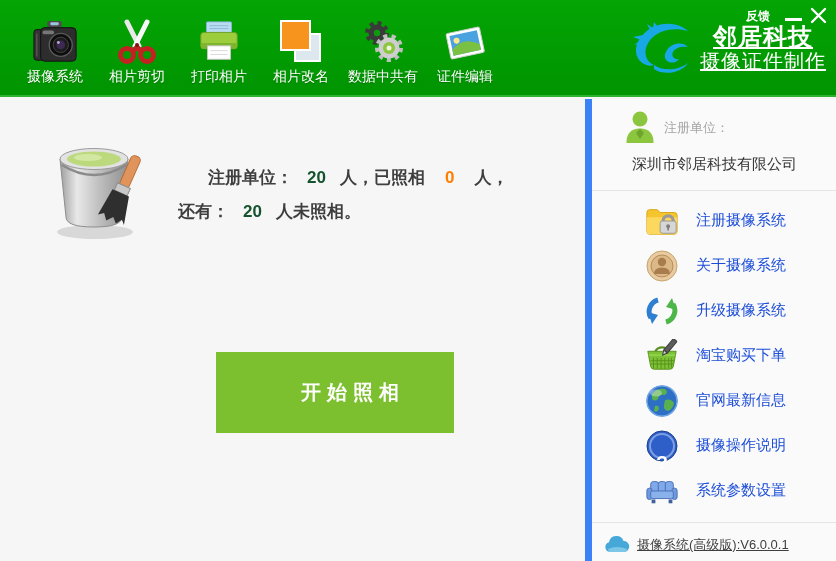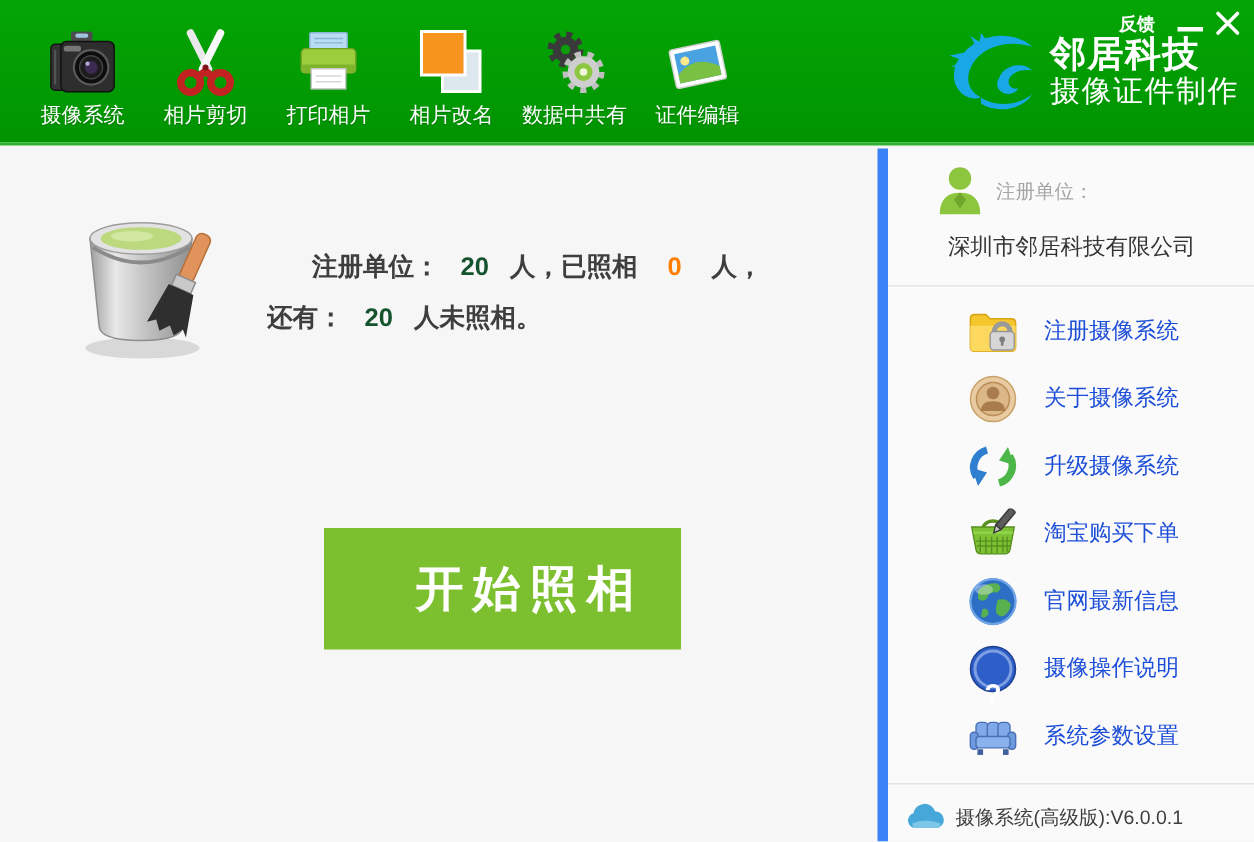--- a/index.html
+++ b/index.html
@@ -19,35 +19,35 @@
                        text-shadow:0 1px 1px rgba(0,0,0,.25); }
 
   .winctl-feedback { position:absolute; top:8px; right:66px; color:#fff; font-size:12px;
                      font-weight:bold; cursor:pointer; }
   .winctl-min { position:absolute; top:18px; right:34px; width:17px; height:3px;
                 background:#fff; cursor:pointer; }
   .winctl-close { position:absolute; top:7px; right:9px; width:17px; height:17px; cursor:pointer; }
 
   .brand { position:absolute; top:18px; right:10px; display:flex; align-items:center; }
   .brand-logo { width:64px; height:60px; margin-right:6px; }
-  .brand-text { color:#fff; text-align:left; line-height:1.15; }
+  .brand-text { color:#fff; text-align:center; line-height:1.15;text-decoration:underline; }
   .brand-line1 { font-size:24px; font-weight:bold; letter-spacing:1px; }
   .brand-line2 { font-size:20px; letter-spacing:1px; }
 
   
   .main { position:absolute; left:0; top:99px; width:585px; height:462px; background:#f5f6f5; }
   .bucket { position:absolute; left:48px; top:36px; width:104px; height:106px; }
   .stats { position:absolute; left:178px; top:62px; width:395px; font-size:17px;
            font-weight:bold; color:#3e3e3e; line-height:34px; }
   .stats .ln1 { padding-left:30px; }
   .stats .num { color:#14532d; margin:0 14px; }
   .stats .num-wide { color:#ff7e00; margin:0 20px; }
 
   .start-btn { position:absolute; left:216px; top:253px; width:238px; height:81px;
-               background:#7dc02f; border:none; color:#fff; font-size:32px; font-weight:bold;
+               background:#7dc02f; border:none; color:#fff; font-size:20px; font-weight:bold;
                letter-spacing:6px; cursor:pointer; display:flex; align-items:center;
                justify-content:center; font-family:"Liberation Sans", sans-serif;padding-left:36px; }
 
   
   .sidebar { position:absolute; left:585px; top:99px; width:251px; height:462px;
              background:#fafafa; border-left:7px solid #3b82f6; }
   .unit-row { position:absolute; left:0; top:10px; width:251px; height:40px; }
   .unit-ico { position:absolute; left:33px; top:2px; width:30px; height:32px; }
   .unit-label { position:absolute; left:72px; top:10px; font-size:13px; color:#a5a5a5; }
   .company { position:absolute; left:40px; top:56px; font-size:15px; color:#333; }
@@ -58,21 +58,21 @@
   .menu { position:absolute; left:0; top:100px; width:251px; }
   .menu-item { position:relative; height:45px; cursor:pointer; }
   .mi-icon { position:absolute; left:53px; top:5px; width:34px; height:34px; }
   .mi-label { position:absolute; left:104px; top:12px; font-size:15px; color:#1d4ed8; white-space:nowrap; }
   .help-wrap { position:relative; width:34px; height:34px; }
   .help-glyph { position:absolute; left:0; top:3px; width:34px; text-align:center;
                 color:#fff; font-size:19px; font-weight:bold; }
 
   .version-row { position:absolute; left:0; top:430px; width:251px; height:32px; }
   .version-ico { position:absolute; left:12px; top:5px; width:26px; height:20px; }
-  .version-text { position:absolute; left:45px; top:7px; font-size:13px; color:#3f3f3f; }
+  .version-text { position:absolute; left:45px; top:7px; font-size:13px; color:#3f3f3f;text-decoration:underline; }
 </style>
 </head>
 <body>
 
 <div class="window">
 
   <div class="header">
 
     <div class="toolbar">
 

